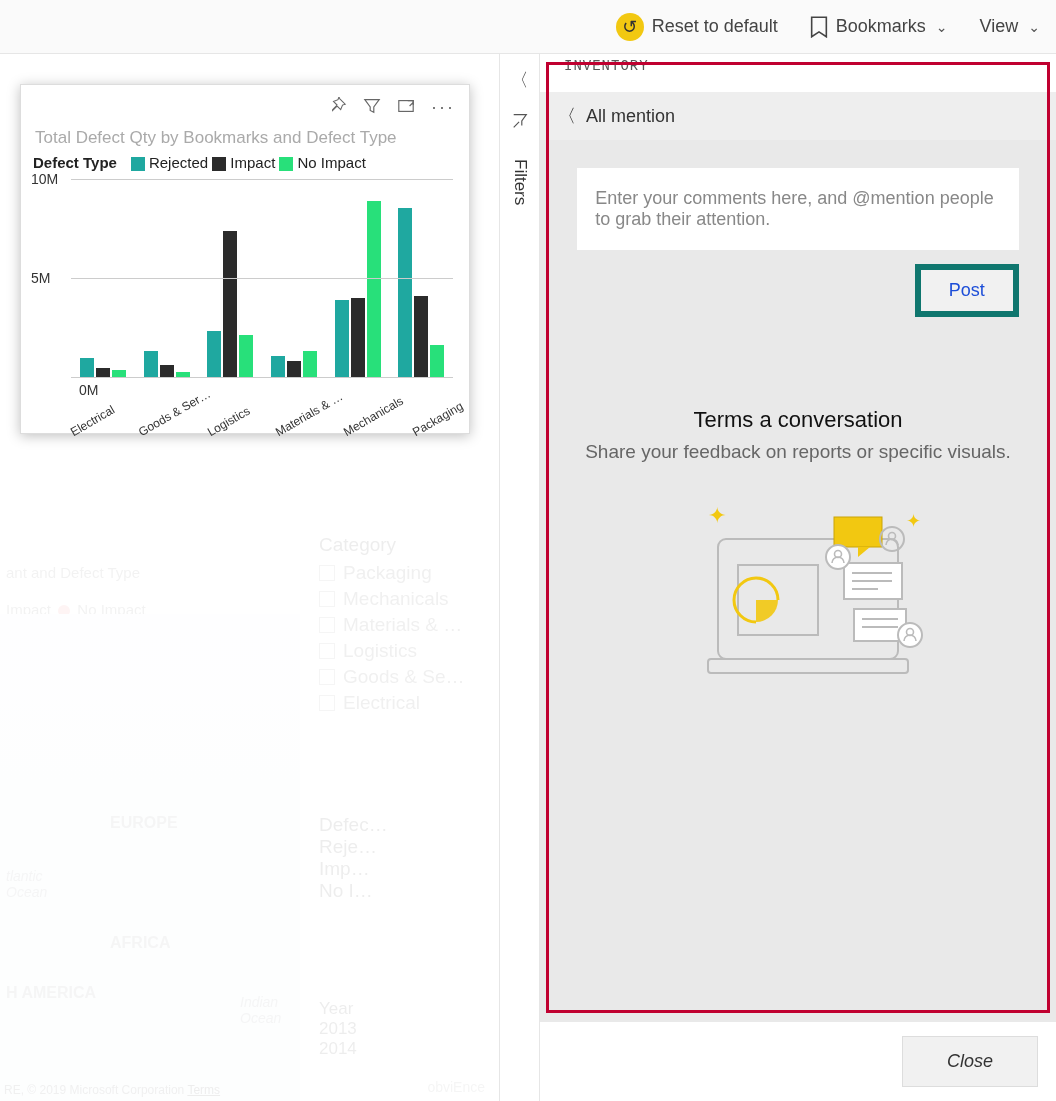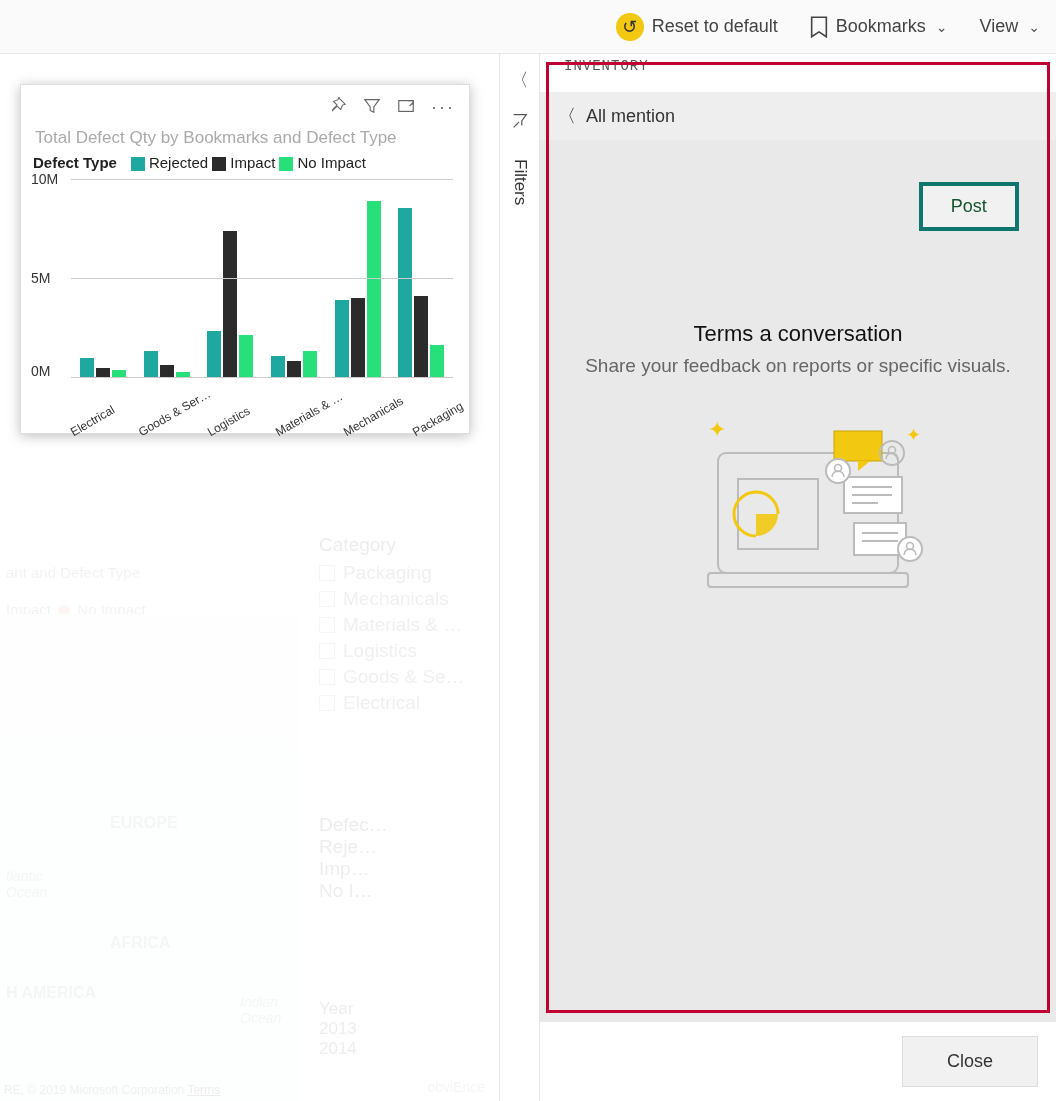--- a/index.html
+++ b/index.html
@@ -117,28 +117,28 @@
   }
   .cp-header { display:flex; align-items:center; gap:16px; padding: 20px 24px 6px 24px;}
   .cp-header .icon{ font-size:22px; color:#333;}
   .cp-title { font-size: 30px; font-weight: 400; color:#222;}
   .cp-sub { text-transform: uppercase; letter-spacing: 1px; font-size: 14px; color:#555; padding: 4px 24px 18px 24px; font-family: Liberation Mono, monospace;}
   .cp-bar { background:#eee; padding: 12px 18px; display:flex; align-items:center; gap:10px; font-size:18px; color:#333;}
   .cp-bar .back { font-size:18px; cursor:pointer; color:#333;}
   .cp-body { background:#e9e9e9; flex:1; padding: 28px 18px 18px 18px; display:flex; flex-direction:column; align-items:center;}
   .cp-input { width: 92%; background:#fff; padding: 20px 18px; font-size: 18px; color:#888; min-height: 76px;}
   .cp-postrow { width:92%; display:flex; justify-content:flex-end; margin-top:14px;}
-  .cp-post { background:#f1f1f1; border:4px solid #0f766e; padding:10px 28px; font-size:18px; color:#14532d; cursor:pointer;}
+  .cp-post { background:#f1f1f1; border:6px solid #0f766e; padding:10px 28px; font-size:18px; color:#1d4ed8; cursor:pointer;}
   .cp-empty { margin-top: 90px; text-align:center; }
   .cp-empty h3 { font-size: 22px; font-weight: 400; color:#111; margin: 0 0 8px 0;}
   .cp-empty p { font-size: 19px; color:#666; margin:8px;}
   .cp-illus { margin-top: 30px; }
   .cp-tip { margin-top: 26px; font-size:18px; color:#444; }
   .cp-footer { padding: 14px 18px; display:flex; justify-content:flex-end; background:#fff;}
-  .cp-close { background:#f1f1f1; border:1px solid #ddd; padding: 14px 44px; font-size:18px; color:#333; cursor:pointer;}
+  .cp-close { background:#f1f1f1; border:1px solid #ddd; padding: 14px 44px; font-size:18px; color:#333; cursor:pointer;font-style:italic;}
   .focus-svg{width:18px;height:18px;}
 </style>
 </head>
 <body>
 
 <div class="toolbar">
   <div class="item">
     <span class="reset-icon">↺</span>
     <span>Reset to default</span>
   </div>
@@ -282,21 +282,21 @@
               <div class="bar" style="height: 79.2px; background: rgb(43, 43, 43);"></div>
               <div class="bar" style="height: 176px; background: rgb(40, 224, 122);"></div>
             </div>
             <div class="group">
               <div class="bar" style="height: 168.96px; background: rgb(31, 168, 160);"></div>
               <div class="bar" style="height: 80.96px; background: rgb(43, 43, 43);"></div>
               <div class="bar" style="height: 31.68px; background: rgb(40, 224, 122);"></div>
             </div>
           </div>
       <div class="grid" style="top: 198px;"></div>
-          <div class="axis-label" style="top: 192px;">0M</div>
+          <div class="axis-label" style="top: 211px; margin-left: 48px;">0M</div>
           <div class="grid" style="top: 99px;"></div>
           <div class="axis-label" style="top: 99px;">5M</div>
           <div class="grid" style="top: 0px;"></div>
           <div class="axis-label" style="top: 0px;">10M</div>
         </div>
       <div class="xlabels" id="xlabels">
           <span>Electrical</span>
           <span>Goods &amp; Ser…</span>
           <span>Logistics</span>
           <span>Materials &amp; …</span>
@@ -317,20 +317,21 @@
   </div>
 
   <div class="comments-panel">
     <div class="red-box"></div>
     <div class="cp-sub">INVENTORY</div>
     <div class="cp-bar">
       <span class="back">〈</span>
       <span>All mention</span>
     </div>
     <div class="cp-body">
+      <div class="cp-input">Enter your comments here, and @mention people to grab their attention.</div>
       <div class="cp-postrow">
         <div class="cp-post">Post</div>
       </div>
       <div class="cp-empty">
         <h3>Terms a conversation</h3>
         <p>Share your feedback on reports or specific visuals.</p>
         <div class="cp-illus">
           <svg width="300" height="200" viewBox="0 0 300 200">
             <text x="60" y="30" fill="#f2c811" font-size="22">✦</text>
             <text x="258" y="34" fill="#f2c811" font-size="18">✦</text>

